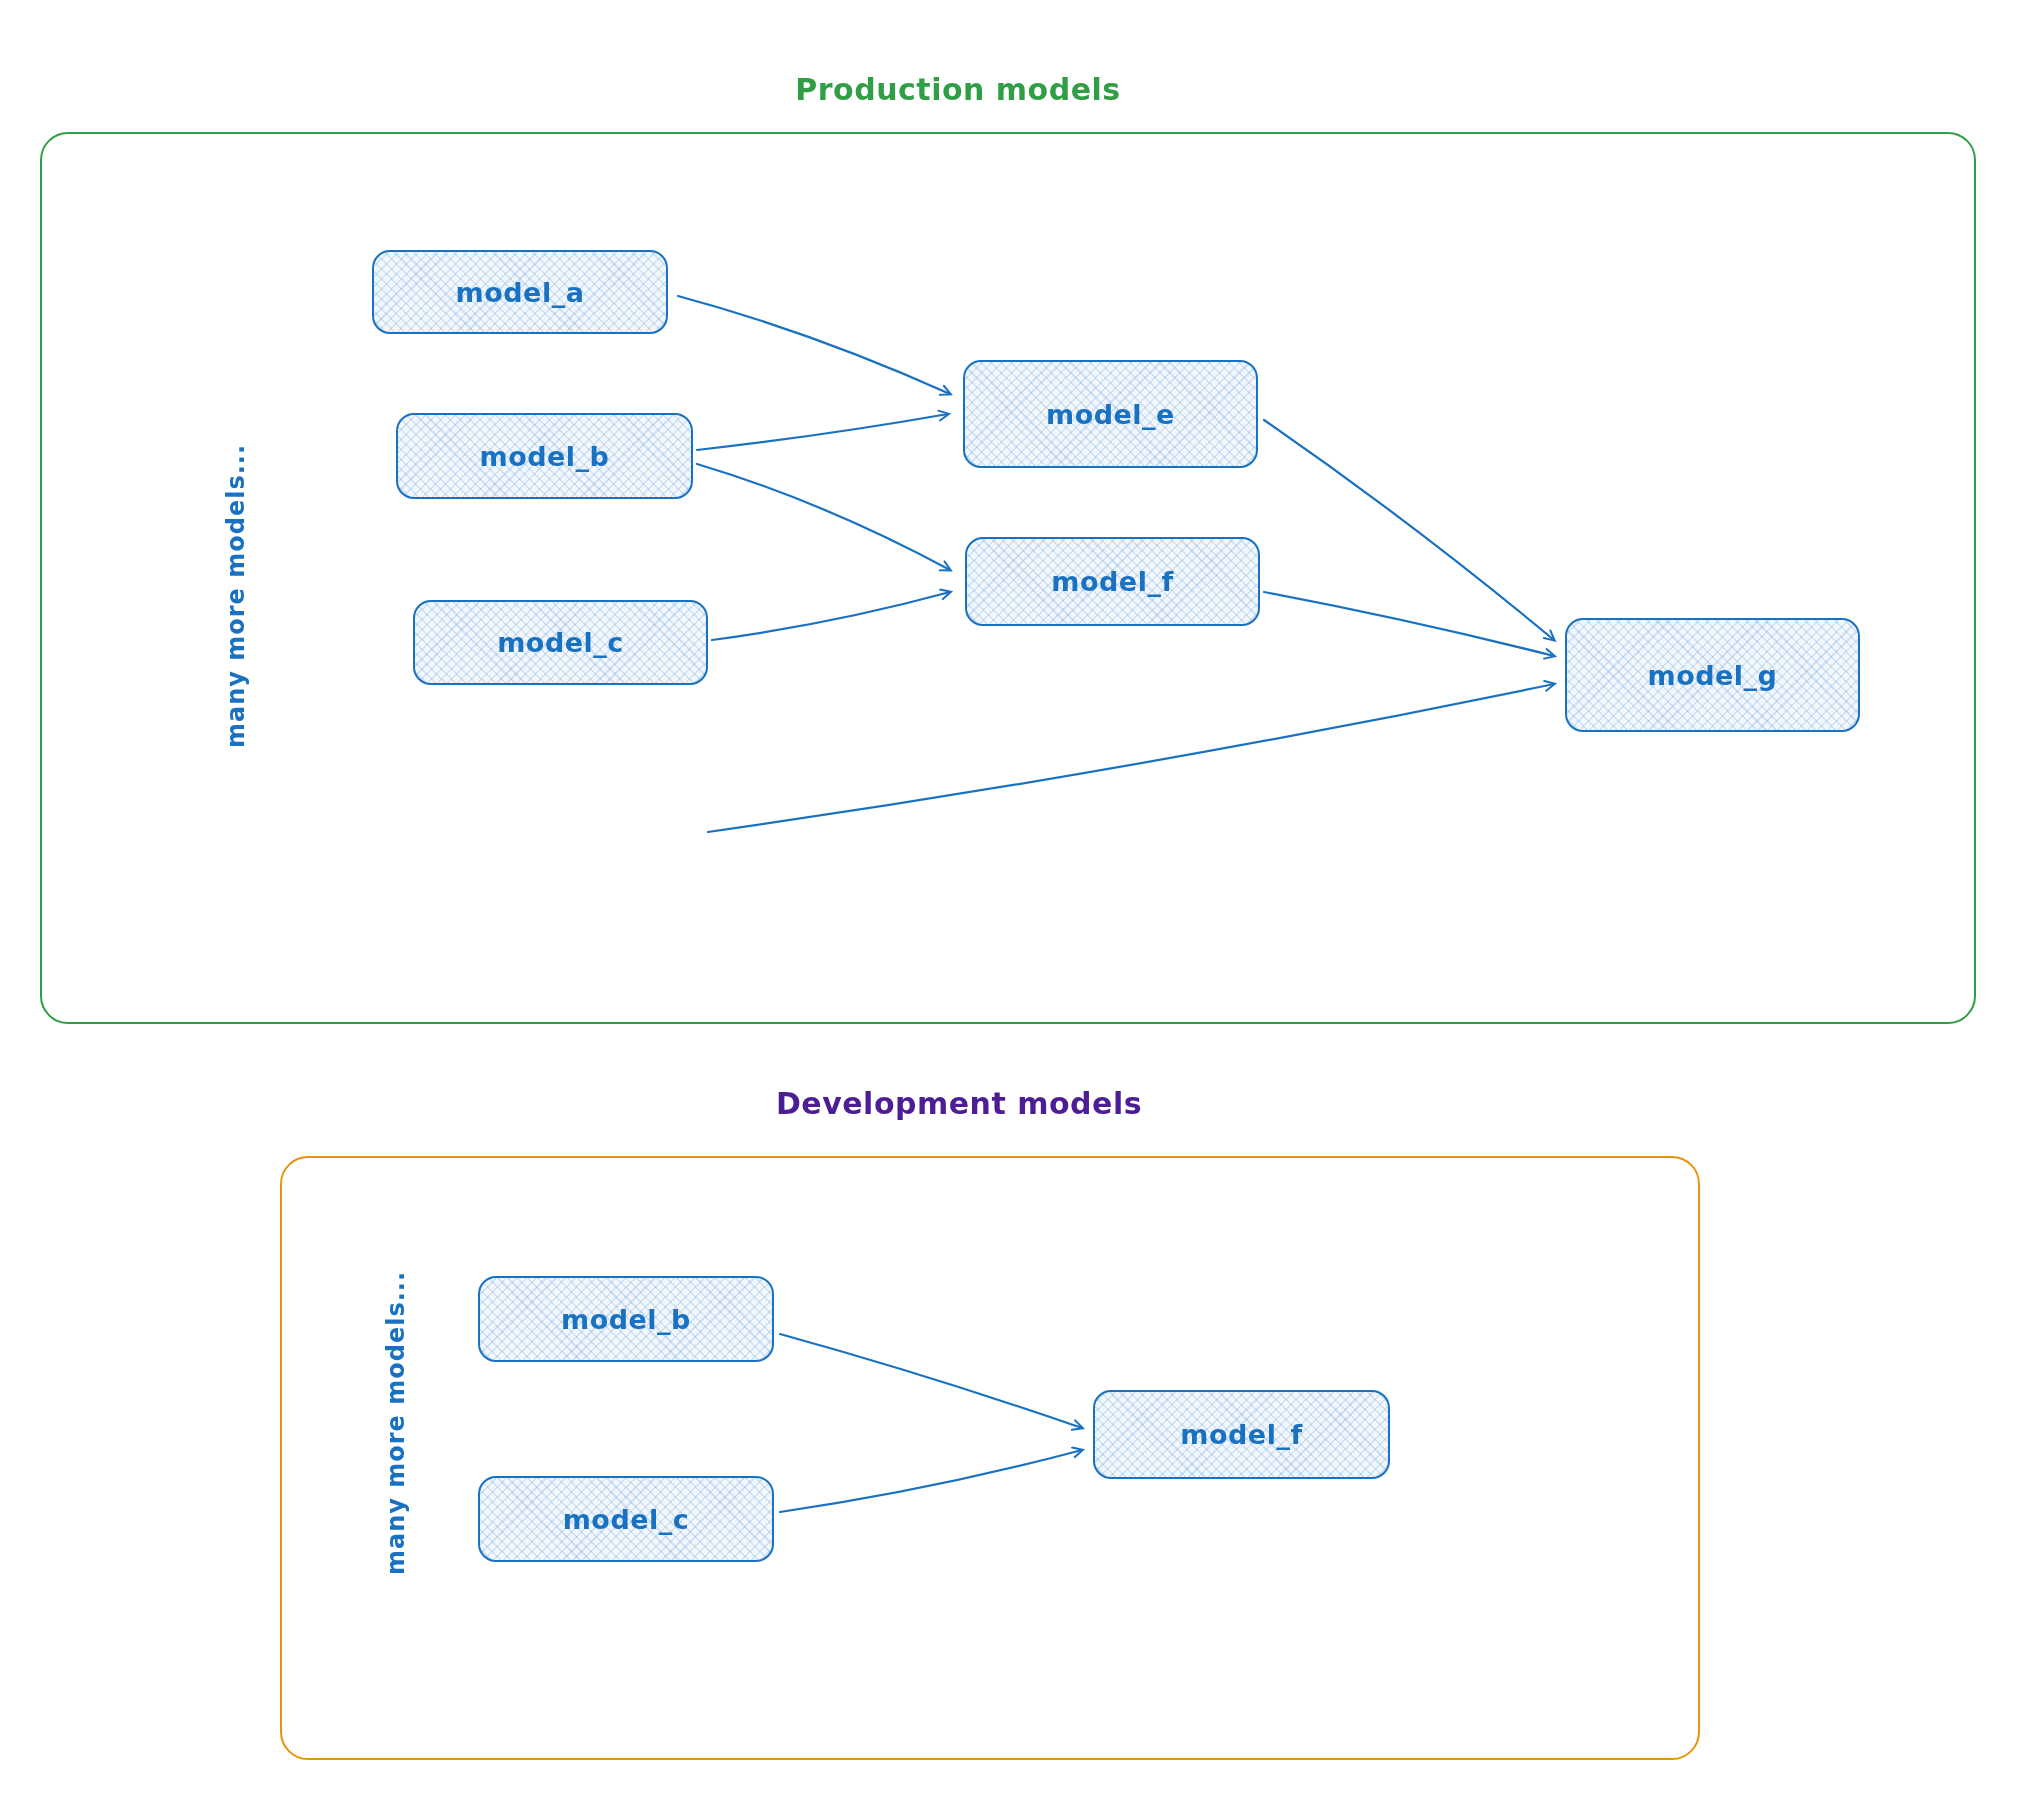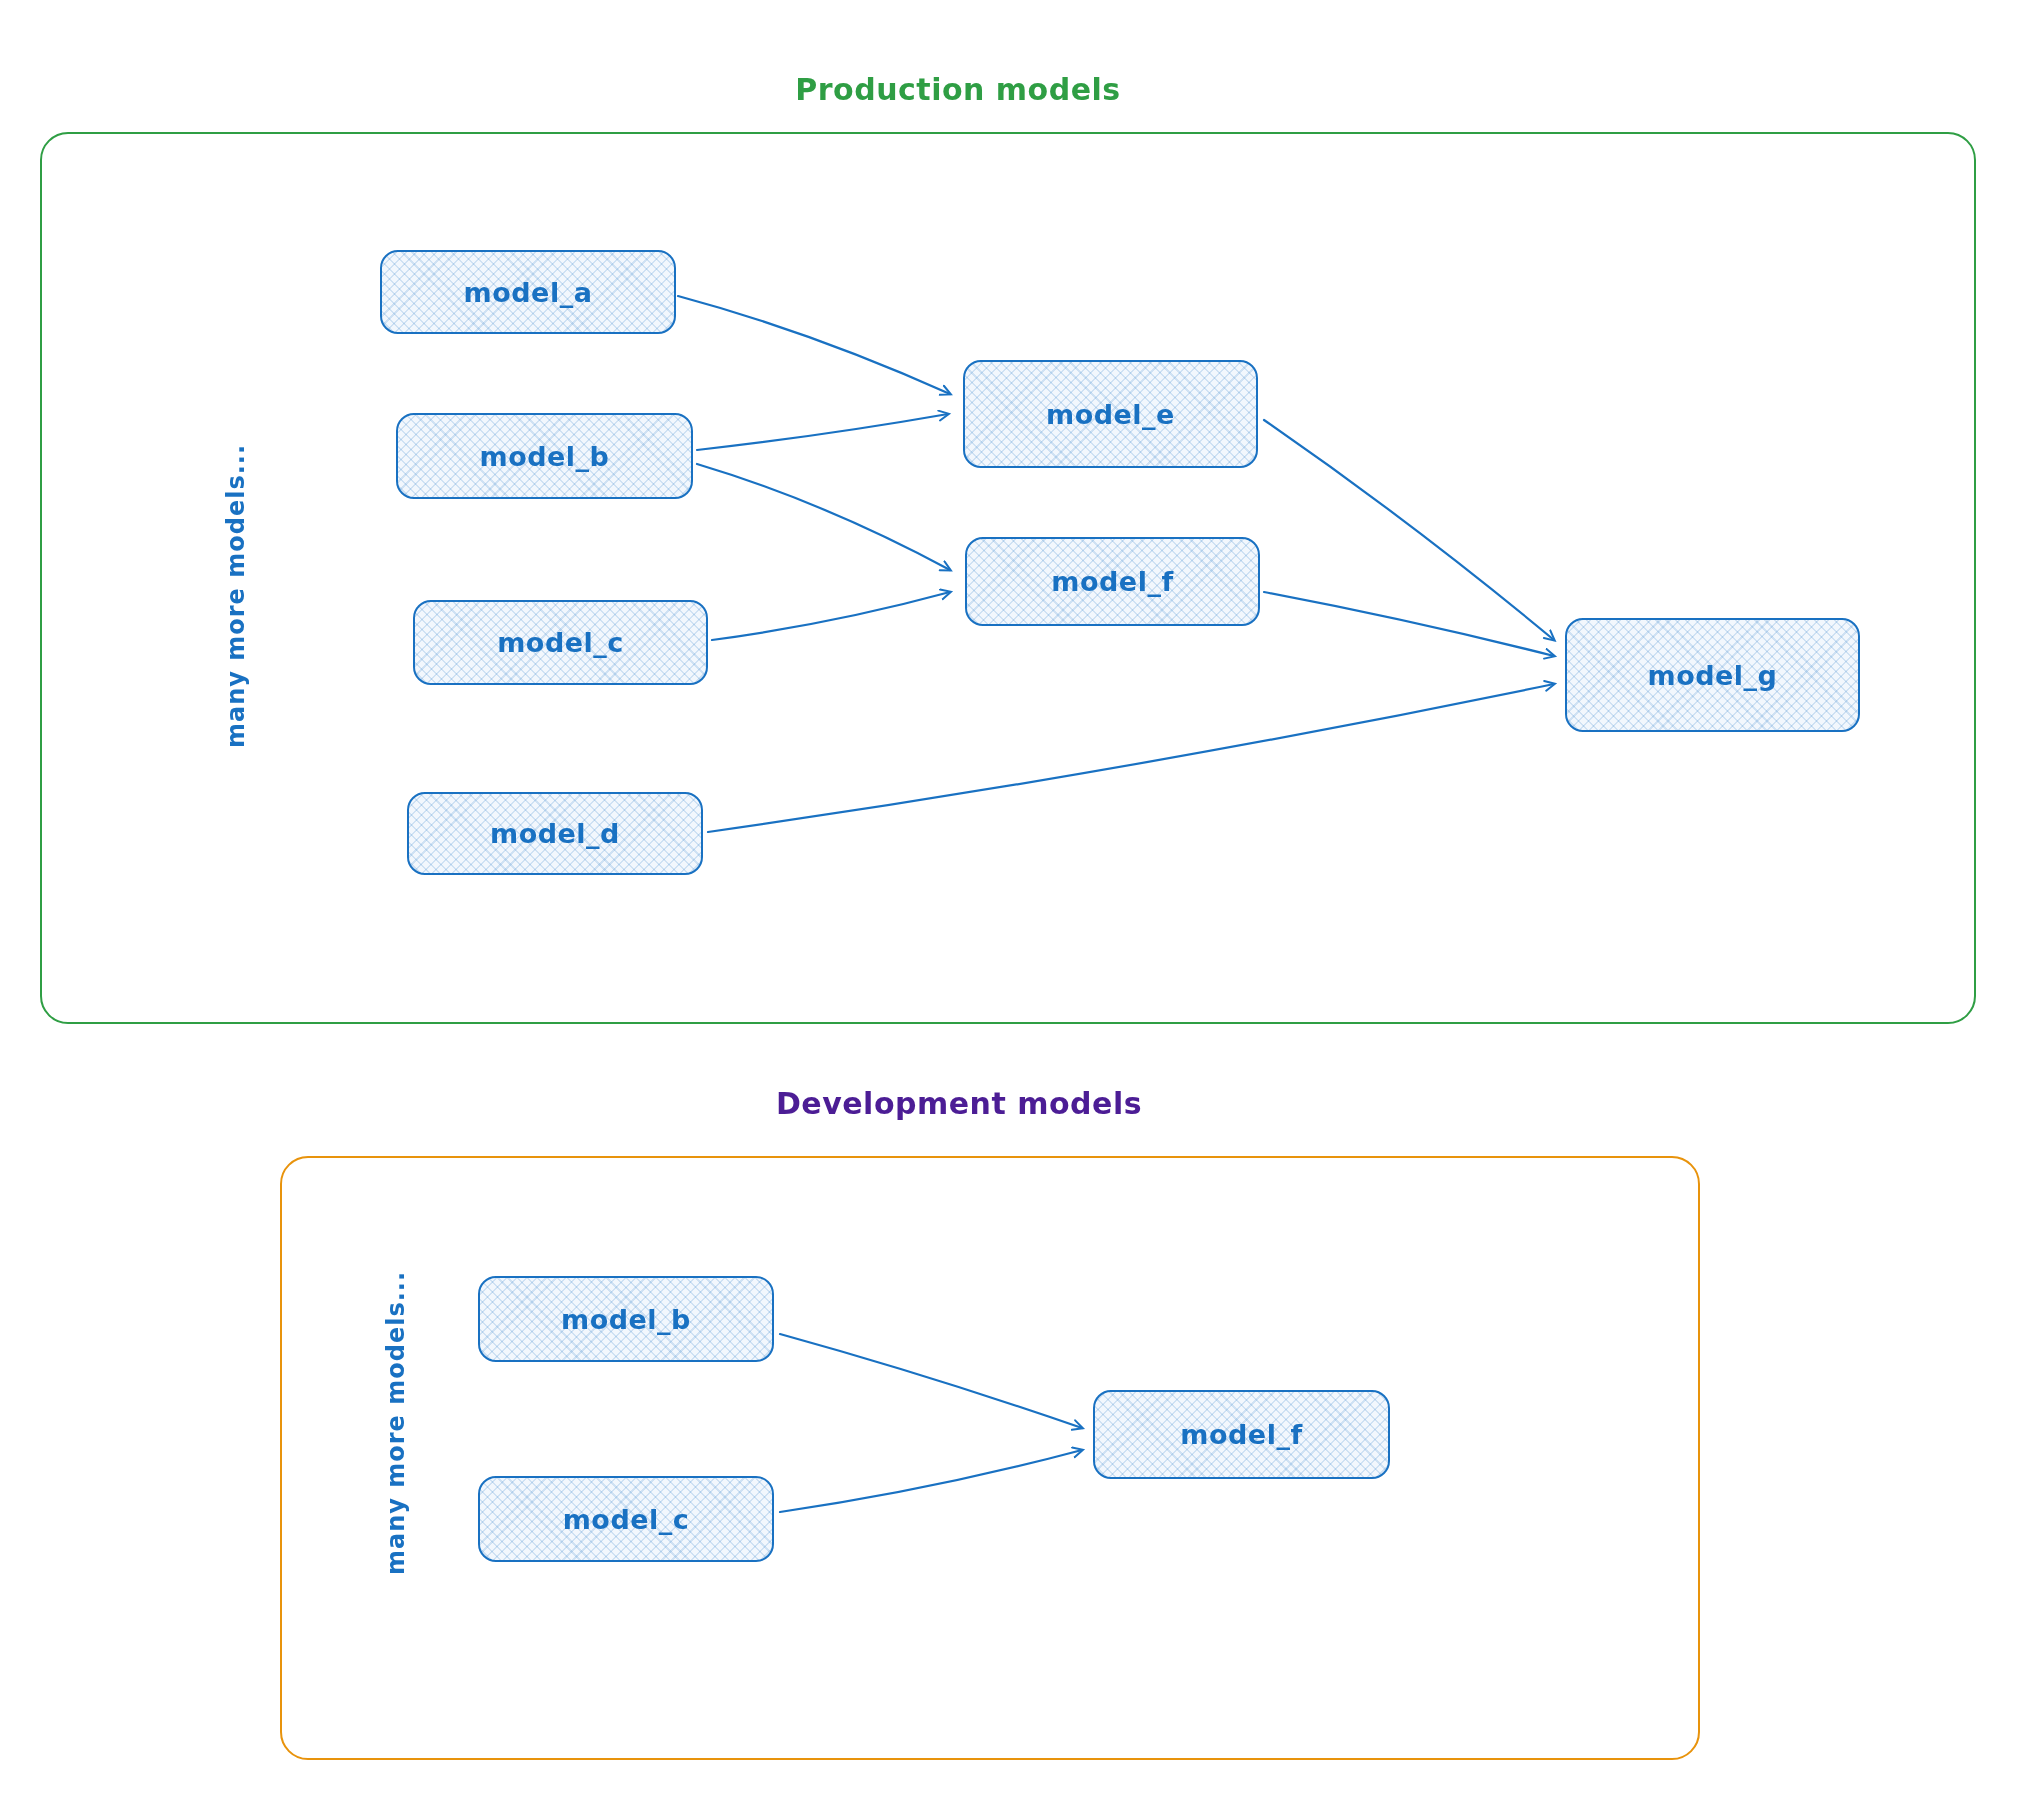--- a/index.html
+++ b/index.html
@@ -110,31 +110,28 @@
     <path class="arrow" d="M 697 450 Q 822 436 948 414" marker-end="url(#arrowhead)"></path>
     <path class="arrow" d="M 697 464 Q 824 502 950 570" marker-end="url(#arrowhead)"></path>
     <path class="arrow" d="M 712 640 Q 832 624 950 592" marker-end="url(#arrowhead)"></path>
     <path class="arrow" d="M 1264 420 Q 1412 522 1554 640" marker-end="url(#arrowhead)"></path>
     <path class="arrow" d="M 1264 592 Q 1412 620 1554 656" marker-end="url(#arrowhead)"></path>
     <path class="arrow" d="M 708 832 Q 1130 772 1554 684" marker-end="url(#arrowhead)"></path>
     <path class="arrow" d="M 780 1334 Q 932 1376 1082 1428" marker-end="url(#arrowhead)"></path>
     <path class="arrow" d="M 780 1512 Q 932 1490 1082 1450" marker-end="url(#arrowhead)"></path>
   </svg>
 
-  <div class="node" style="left:380px; top:250px; width:296px; height:84px;">
+  <div class="node" style="left:372px; top:250px; width:296px; height:84px;">
     <span>model_a</span>
   </div>
   <div class="node" style="left:396px; top:413px; width:297px; height:86px;">
     <span>model_b</span>
   </div>
   <div class="node" style="left:413px; top:600px; width:295px; height:85px;">
     <span>model_c</span>
-  </div>
-  <div class="node" style="left:407px; top:792px; width:296px; height:83px;">
-    <span>model_d</span>
   </div>
   <div class="node" style="left:963px; top:360px; width:295px; height:108px;">
     <span>model_e</span>
   </div>
   <div class="node" style="left:965px; top:537px; width:295px; height:89px;">
     <span>model_f</span>
   </div>
   <div class="node" style="left:1565px; top:618px; width:295px; height:114px;">
     <span>model_g</span>
   </div>

